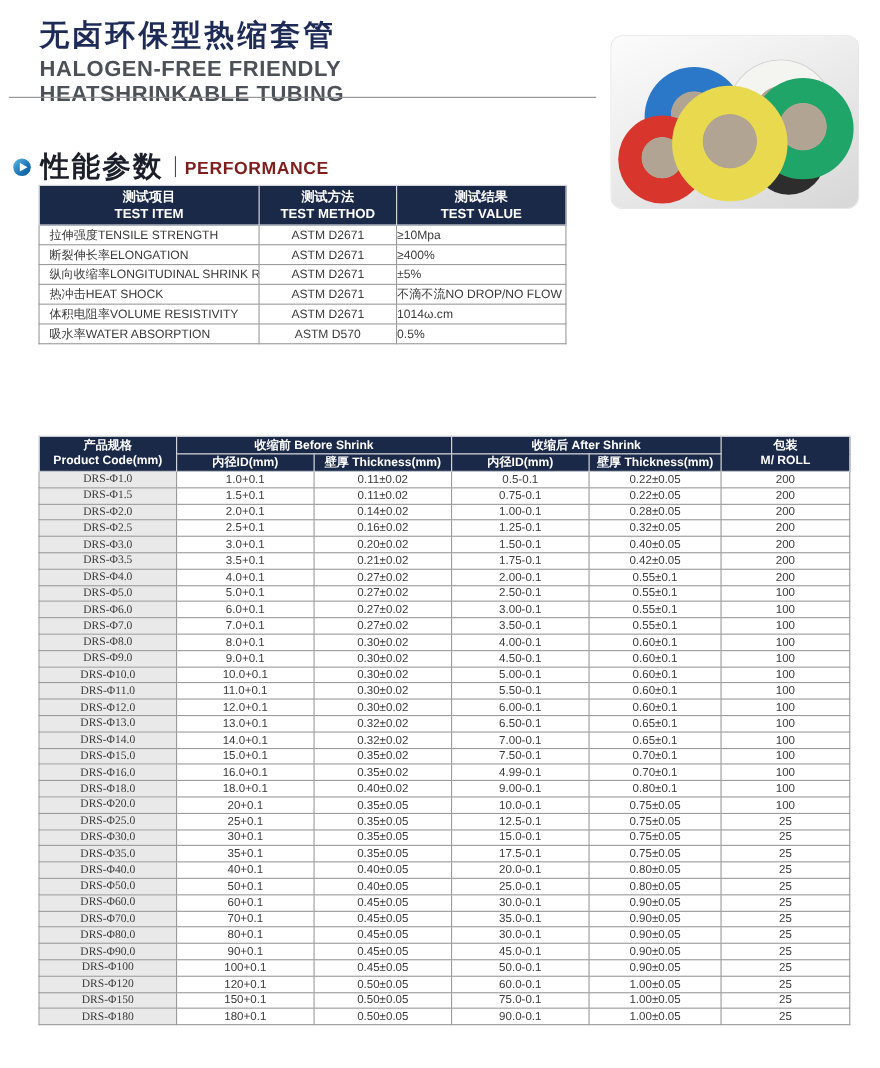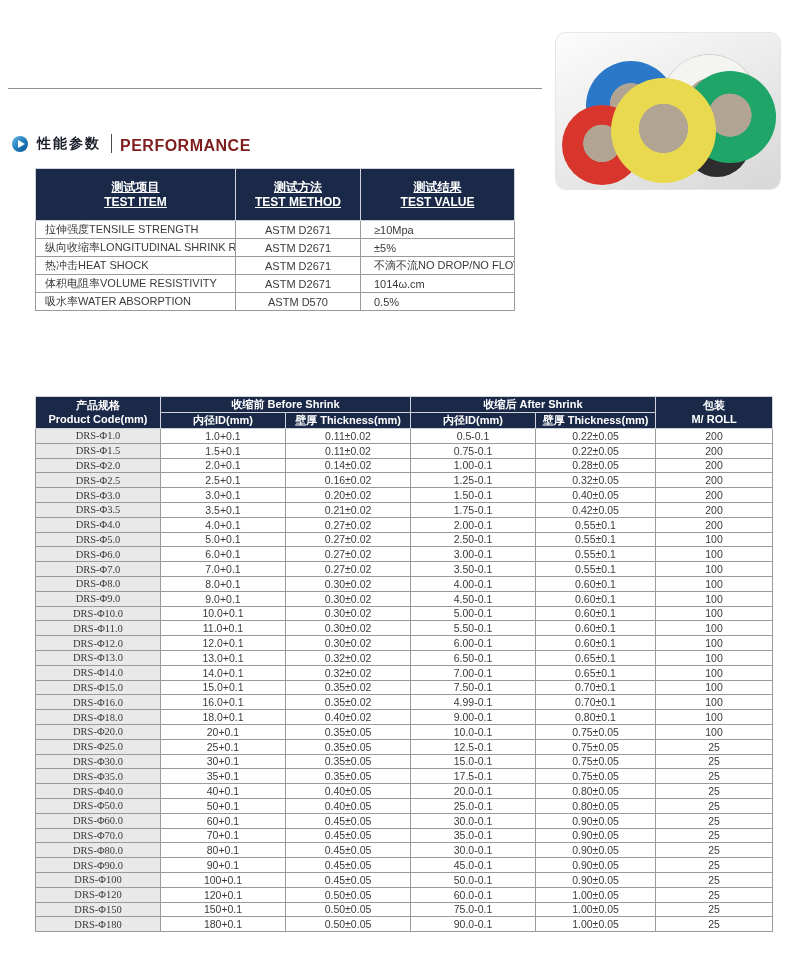--- a/index.html
+++ b/index.html
@@ -19,49 +19,56 @@
     box-shadow:0 0 0 1px #e6e6e6; }
   .roll { position:absolute; border-radius:50%; }
 
   
   .section-header { position:absolute; display:flex; align-items:center; }
   .arrow-icon { width:16px; height:16px; border-radius:50%;
     background:linear-gradient(135deg,#63b9e9 0%,#1a74b4 60%,#0e5a93 100%);
     position:relative; flex:0 0 auto; }
   .arrow-icon::after { content:""; position:absolute; left:6px; top:4px;
     border-left:7px solid #fff; border-top:4px solid transparent; border-bottom:4px solid transparent; }
-  .sec-cn { margin-left:9px; font-size:14px; font-weight:bold; color:#1b1f2a; letter-spacing:2px; }
+  .sec-cn { margin-left:9px; font-size:26px; font-weight:bold; color:#1b1f2a; letter-spacing:2px; }
   .sec-divider { width:1px; height:19px; background:#4a4a4a; margin:0 8px 0 10px; }
   .sec-en { font-size:16px; font-weight:bold; color:#7f1d1d; letter-spacing:0.5px; position:relative; top:2px; }
 
   
   table { border-collapse:collapse; table-layout:fixed; background:#fff; }
   th { background:#1b2949; color:#fff; font-weight:bold; border:1px solid #cfd3d9; }
   td { border:1px solid #9a9a9a; color:#3a3a3a; background:#fff; overflow:hidden; white-space:nowrap; }
   .hdr-line-sm { display:block; line-height:1.25; }
 
   
   .perf-table { position:absolute; left:35px; top:168px; width:479px; border:1px solid #7f7f7f; }
-  .perf-table th { height:52px; font-size:12px;text-decoration:underline; }
+  .perf-table th { height:36px; font-size:12px; }
   .perf-table td { height:18px; font-size:11px; }
   .perf-table td:nth-child(1) { padding-left:9px; text-align:left; }
   .perf-table td:nth-child(2) { text-align:center; }
-  .perf-table td:nth-child(3) { padding-left:13px; text-align:left; }
+  .perf-table td:nth-child(3) { padding-left:0; text-align:left; }
 
   
   .spec-table { position:absolute; left:35px; top:396px; width:737px; border:1px solid #7f7f7f; }
   .spec-table th { height:15px; font-size:11px; font-weight:bold; }
   .spec-table td { height:14.8px; font-size:10.5px; text-align:center; }
   .spec-table td.first-col { background:#e9e9e9;font-family:Liberation Serif, serif; }
 </style>
 </head>
 <body>
 
 <div class="page">
 
+  <div class="doc-header">
+    <div class="title-cn">无卤环保型热缩套管</div>
+    <div class="title-en">
+      <span>HALOGEN-FREE FRIENDLY</span><br>
+      <span>HEATSHRINKABLE TUBING</span>
+    </div>
+  </div>
   <div class="header-rule"></div>
 
   <div class="photo-card">
     <div class="roll" style="left: 30px; top: 28px; width: 90px; height: 90px; z-index: 1; background: radial-gradient(circle at 50% 48%, rgb(177, 164, 147) 0px, rgb(177, 164, 147) 32%, rgb(43, 120, 200) 33%, rgb(43, 120, 200) 100%);"></div>
     <div class="roll" style="left: 106px; top: 22px; width: 95px; height: 95px; z-index: 1; box-shadow: rgba(0, 0, 0, 0.12) 0px 0px 0px 1px; background: radial-gradient(circle at 50% 48%, rgb(177, 164, 147) 0px, rgb(177, 164, 147) 32%, rgb(244, 244, 241) 33%, rgb(244, 244, 241) 100%);"></div>
     <div class="roll" style="left: 6px; top: 72px; width: 80px; height: 80px; z-index: 2; background: radial-gradient(circle at 50% 48%, rgb(177, 164, 147) 0px, rgb(177, 164, 147) 32%, rgb(216, 54, 44) 33%, rgb(216, 54, 44) 100%);"></div>
     <div class="roll" style="left: 128px; top: 78px; width: 66px; height: 66px; z-index: 2; background: radial-gradient(circle at 50% 48%, rgb(177, 164, 147) 0px, rgb(177, 164, 147) 32%, rgb(45, 45, 45) 33%, rgb(45, 45, 45) 100%);"></div>
     <div class="roll" style="left: 128px; top: 38px; width: 92px; height: 92px; z-index: 3; background: radial-gradient(circle at 50% 48%, rgb(177, 164, 147) 0px, rgb(177, 164, 147) 32%, rgb(30, 165, 103) 33%, rgb(30, 165, 103) 100%);"></div>
     <div class="roll" style="left: 55px; top: 45px; width: 105px; height: 105px; z-index: 4; background: radial-gradient(circle at 50% 48%, rgb(177, 164, 147) 0px, rgb(177, 164, 147) 32%, rgb(233, 217, 79) 33%, rgb(233, 217, 79) 100%);"></div>
   </div>
@@ -93,20 +100,25 @@
           <span class="hdr-line-sm">测试结果</span>
           <span class="hdr-line-sm">TEST VALUE</span>
         </th>
       </tr>
     </thead>
     <tbody id="perf-body">
         <tr>
           <td>拉伸强度TENSILE STRENGTH</td>
           <td>ASTM D2671</td>
           <td>≥10Mpa</td>
+        </tr>
+        <tr>
+          <td>断裂伸长率ELONGATION</td>
+          <td>ASTM D2671</td>
+          <td>≥400%</td>
         </tr>
         <tr>
           <td>纵向收缩率LONGITUDINAL SHRINK RATIO</td>
           <td>ASTM D2671</td>
           <td>±5%</td>
         </tr>
         <tr>
           <td>热冲击HEAT SHOCK</td>
           <td>ASTM D2671</td>
           <td>不滴不流NO DROP/NO FLOW</td>

